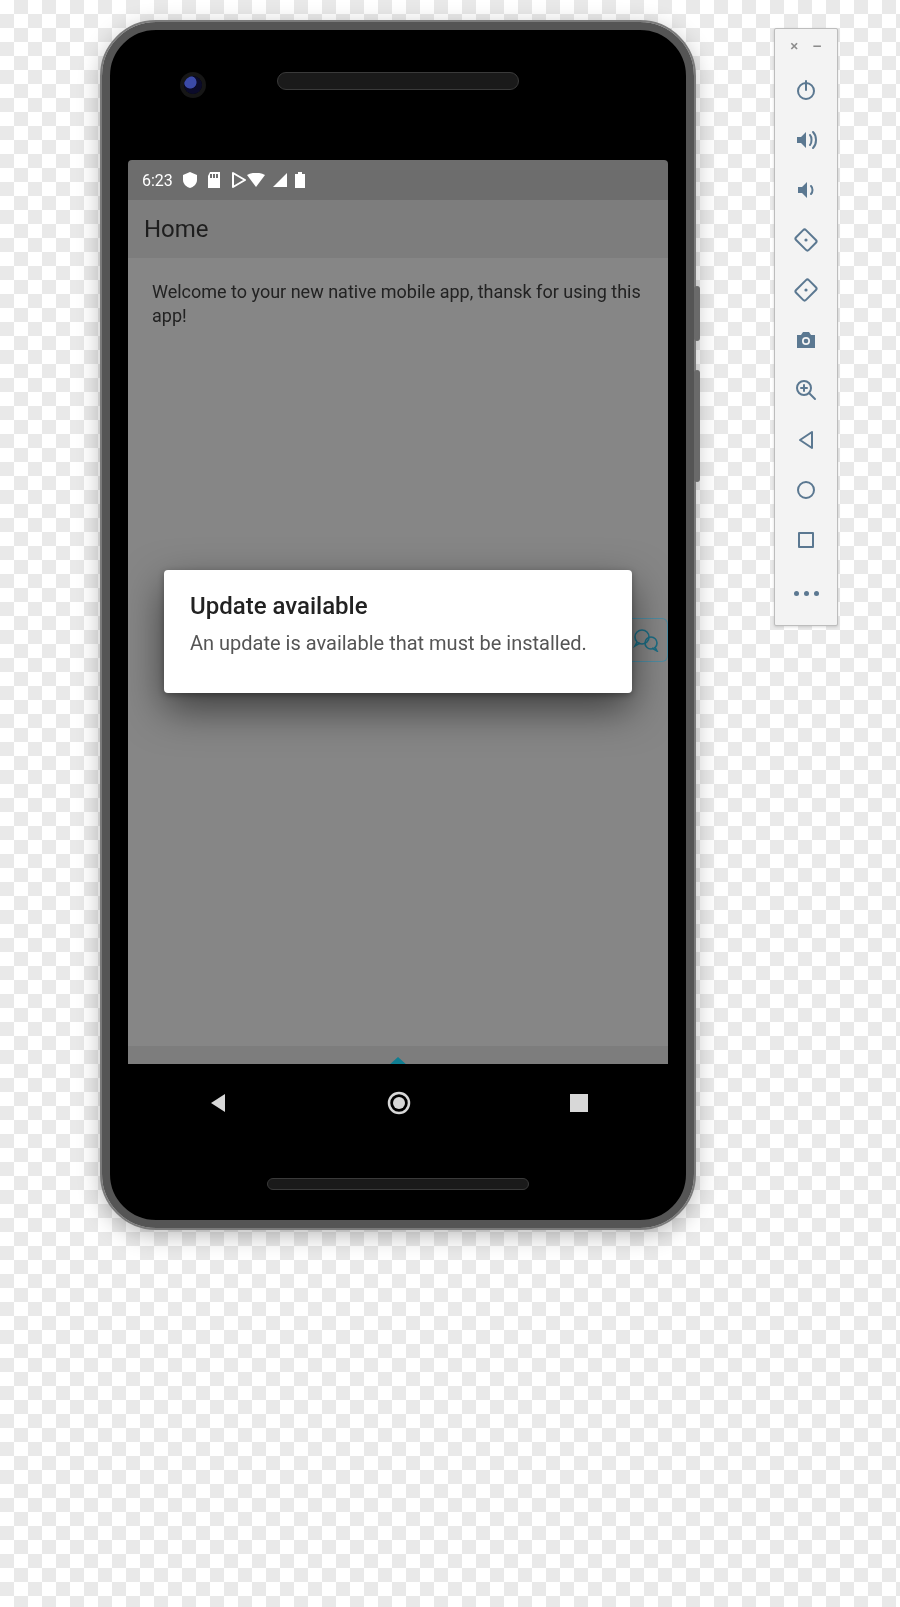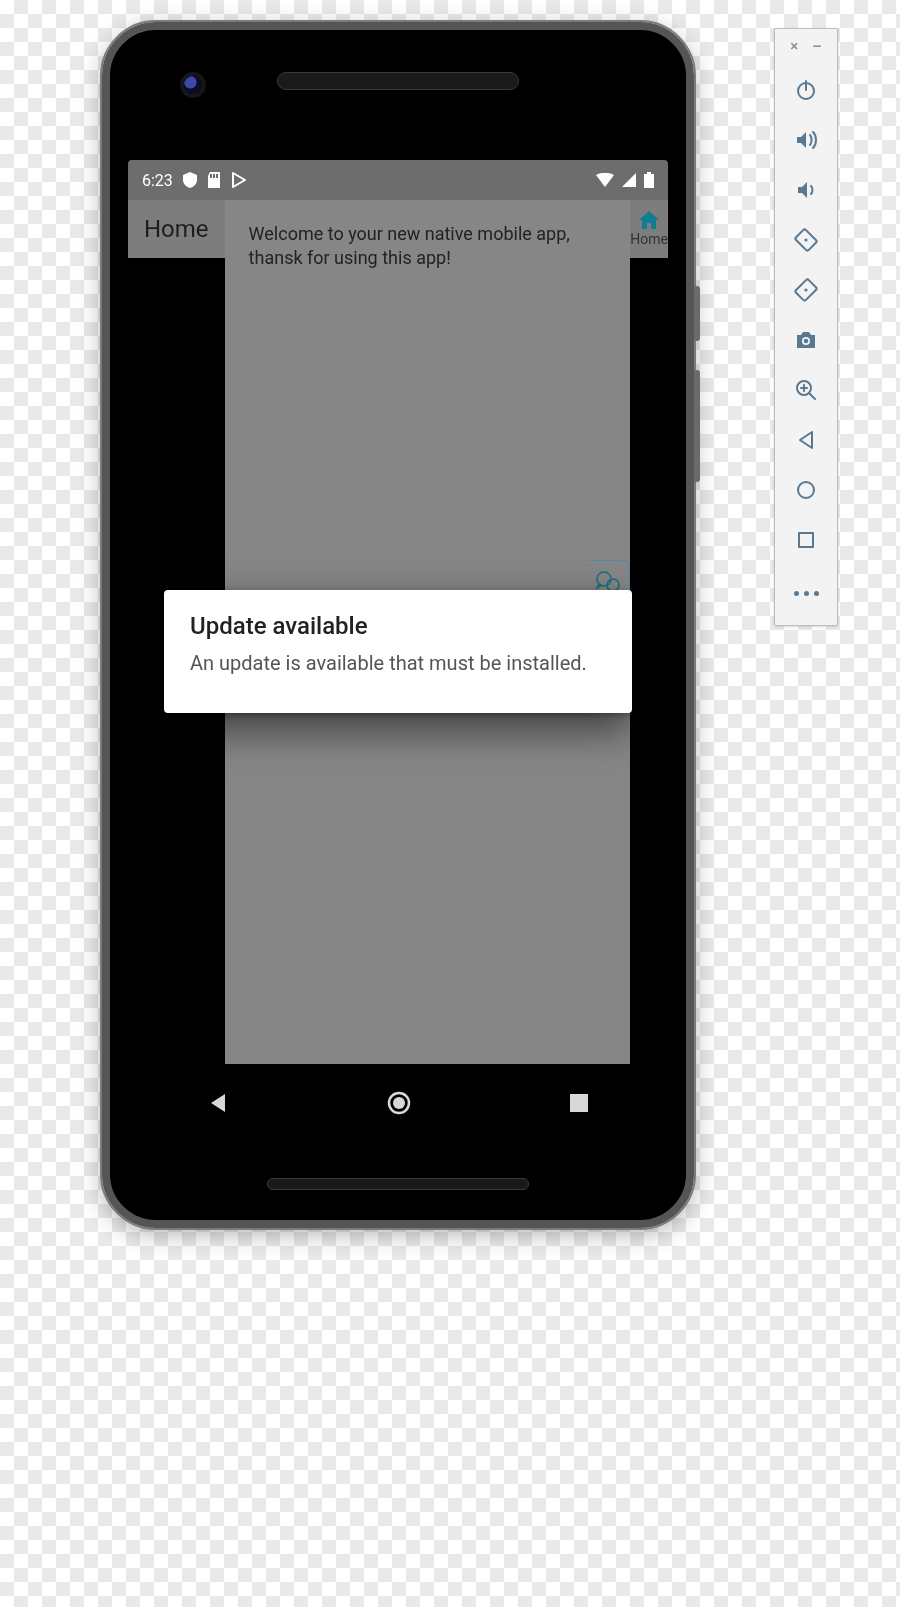--- a/index.html
+++ b/index.html
@@ -40,45 +40,45 @@
   .earpiece{position:absolute;left:50%;transform:translateX(-50%);top:42px;width:240px;height:16px;border-radius:10px;background:#1a1a1a;border:1px solid #3a3a3a;}
   .camera{position:absolute;left:74px;top:46px;width:18px;height:18px;border-radius:50%;background:radial-gradient(circle at 35% 35%,#3b4aa8 0 35%,#0b0b2a 40% 100%);box-shadow:0 0 0 4px #161616;}
   .chin-bar{position:absolute;left:50%;transform:translateX(-50%);bottom:30px;width:260px;height:10px;border-radius:6px;background:#1a1a1a;border:1px solid #3a3a3a;}
 
   .screen{
     position:absolute;left:18px;right:18px;top:130px;bottom:78px;
     background:#000;border-radius:4px;overflow:hidden;
   }
 
   
-  .status-bar{height:40px;background:#6d6d6d;color:#fff;display:flex;align-items:center;justify-content:space-between;padding:0 14px;font-size:16px;}
+  .status-bar{height:40px;background:#6d6d6d;color:#fff;display:flex;align-items:center;padding:0 14px;font-size:16px;}
   .status-left{display:flex;align-items:center;gap:10px;}
   .status-right{display:flex;align-items:center;gap:8px;}
   .status-bar svg{display:block;}
 
   .app-header{height:58px;background:#7d7d7d;display:flex;align-items:center;padding:0 16px;font-size:24px;color:#1e1e1e;}
   .content{background:#868686;flex:1;position:relative;}
   .welcome{padding:22px 24px 0;color:#222;font-size:18px;line-height:1.35;}
-  .app{display:flex;flex-direction:row;height:calc(100% - 78px);}
+  .app{display:flex;flex-direction:column;height:calc(100% - 78px);}
 
   .float-icon{
     position:absolute;right:0;top:360px;
     width:42px;height:42px;border:1px solid #4f8da3;border-left:none;
     background:#868686;display:flex;align-items:center;justify-content:center;
     border-radius:0 6px 6px 0;
   }
 
   .bottom-nav{height:58px;background:#7d7d7d;display:flex;flex-direction:column;align-items:center;justify-content:center;gap:2px;}
   .bottom-nav .lbl{font-size:14px;color:#323232;}
 
   .soft-nav{position:absolute;left:0;right:0;bottom:0;height:78px;background:#000;display:flex;align-items:center;justify-content:space-around;}
 
   
   .dialog{
-    position:absolute;left:50%;top:430px;transform:translateX(-50%);
+    position:absolute;left:50%;top:410px;transform:translateX(-50%);
     width:468px;background:#fff;border-radius:4px;
     box-shadow:0 16px 40px rgba(0,0,0,.55),0 2px 6px rgba(0,0,0,.3);
     padding:22px 26px 14px;box-sizing:border-box;
   }
   .dialog-title{font-size:24px;font-weight:500;color:#222;margin-bottom:10px;}
   .dialog-msg{font-size:20px;color:#555;line-height:1.35;margin-bottom:22px;}
   .dialog-actions{display:flex;justify-content:flex-end;}
   .dialog-btn{font-size:17px;font-weight:600;letter-spacing:.7px;color:var(--teal);padding:8px 10px;cursor:pointer;}
 
   

